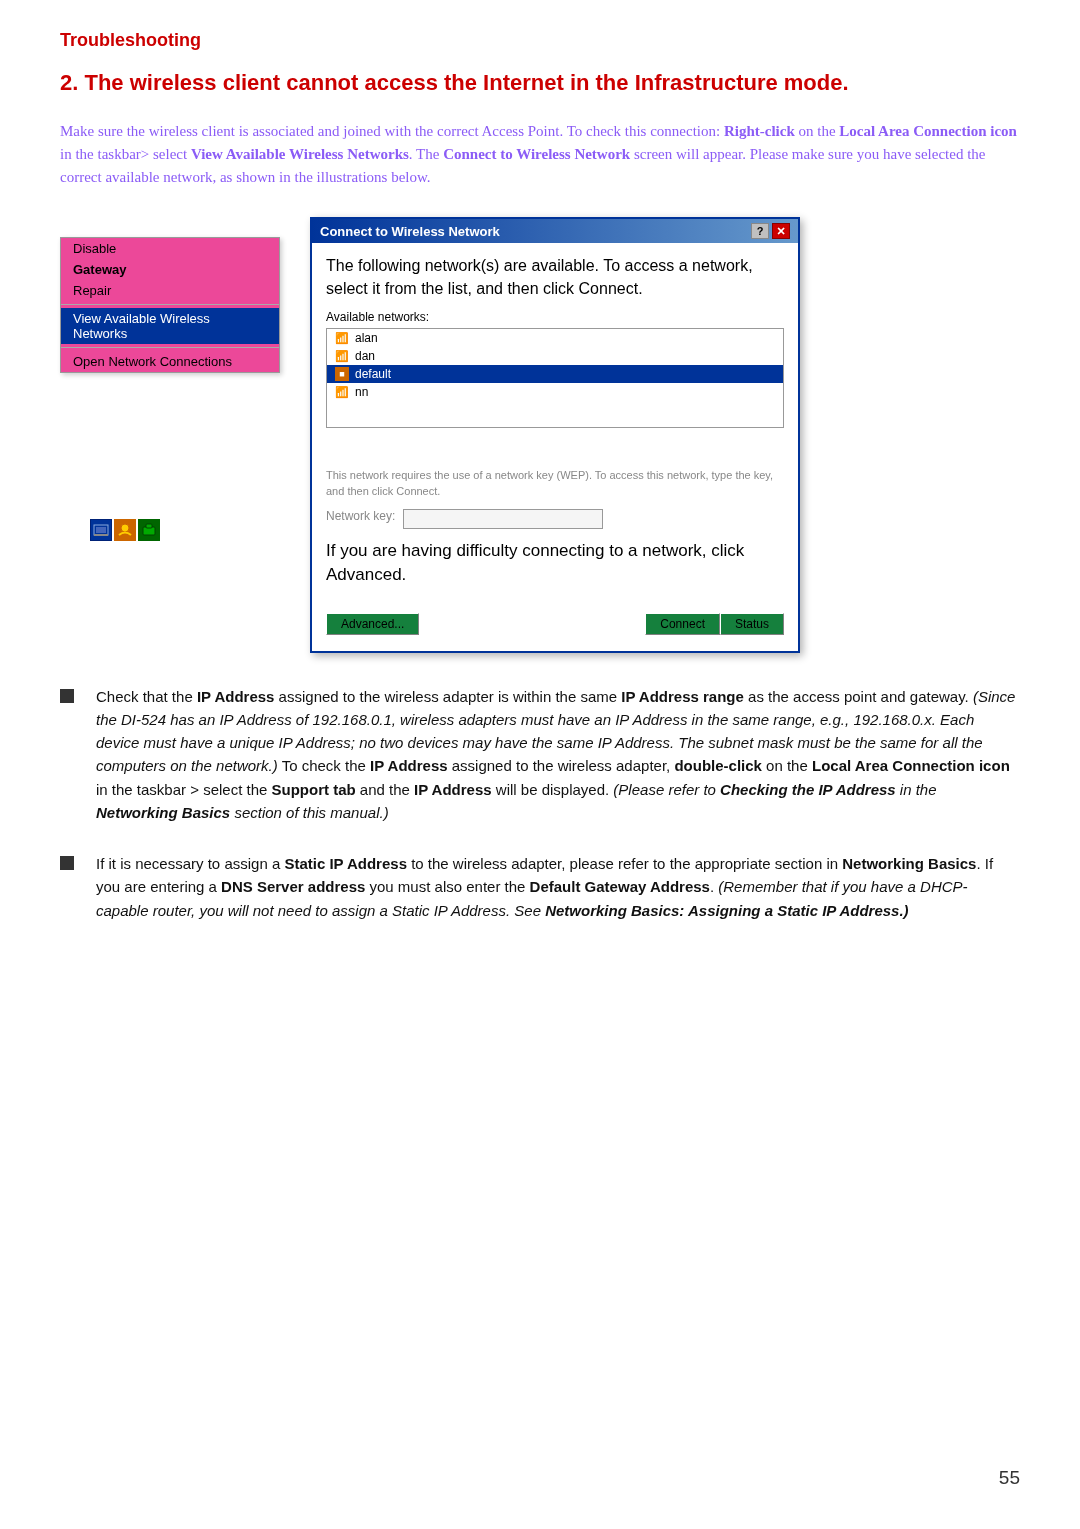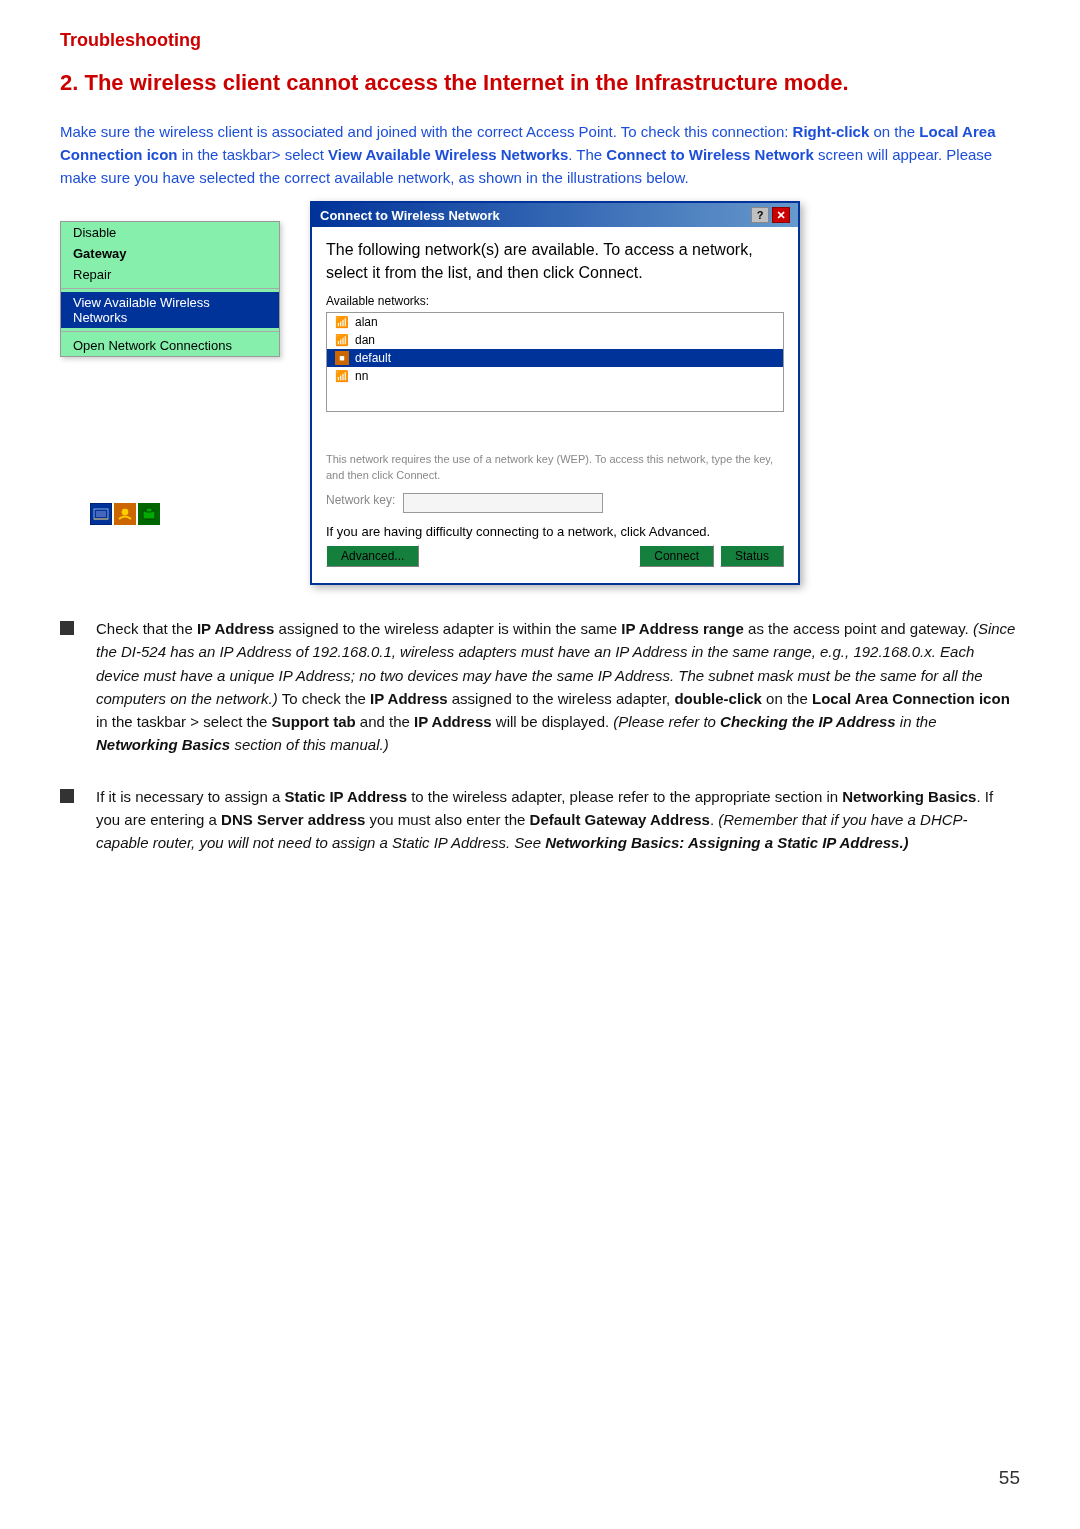--- a/index.html
+++ b/index.html
@@ -25,36 +25,37 @@
       color: #cc0000;
       font-size: 22px;
       font-weight: bold;
       margin-bottom: 22px;
       line-height: 1.3;
     }
 
     .intro-text {
       font-size: 15px;
       line-height: 1.55;
-      margin-bottom: 12px;
-      color: #1d4ed8;
+      margin-bottom: 28px;
+      color: #8b5cf6;
+      font-family: Liberation Serif, serif;
     }
 
     .illustration-area {
       display: flex;
       flex-direction: row;
       align-items: flex-start;
       margin-bottom: 32px;
       gap: 0;
     }
 
     
     .context-menu {
       border: 1px solid #999;
-      background: #86efac;
+      background: #ec4899;
       width: 220px;
       font-size: 13px;
       box-shadow: 2px 2px 5px rgba(0,0,0,0.2);
       margin-top: 10px;
       flex-shrink: 0;
     }
 
     .context-menu-item {
       padding: 3px 12px;
       color: #000;
@@ -230,23 +231,23 @@
     }
 
     .dialog-key-input {
       border: 1px solid #999;
       height: 20px;
       width: 200px;
       background: #f5f5f5;
     }
 
     .dialog-advanced-note {
-      font-size: 13px;
-      color: #000;
-      margin-bottom: 4px;
+      font-size: 17px;
+      color: #000;
+      margin-bottom: 26px;
       line-height: 1.4;
     }
 
     .dialog-footer {
       display: flex;
       justify-content: space-between;
       align-items: center;
       padding: 0 0 4px 0;
     }
 
@@ -257,21 +258,20 @@
       border-bottom: 1px solid #808080;
       border-right: 1px solid #808080;
       font-size: 12px;
       padding: 3px 14px;
       cursor: pointer;
       color: #000;
     }
 
     .dialog-footer-right {
       display: flex;
-      gap: 6px;
     }
 
     
     .bullet-list {
       margin-top: 10px;
       padding-left: 0;
       list-style: none;
     }
 
     .bullet-item {

